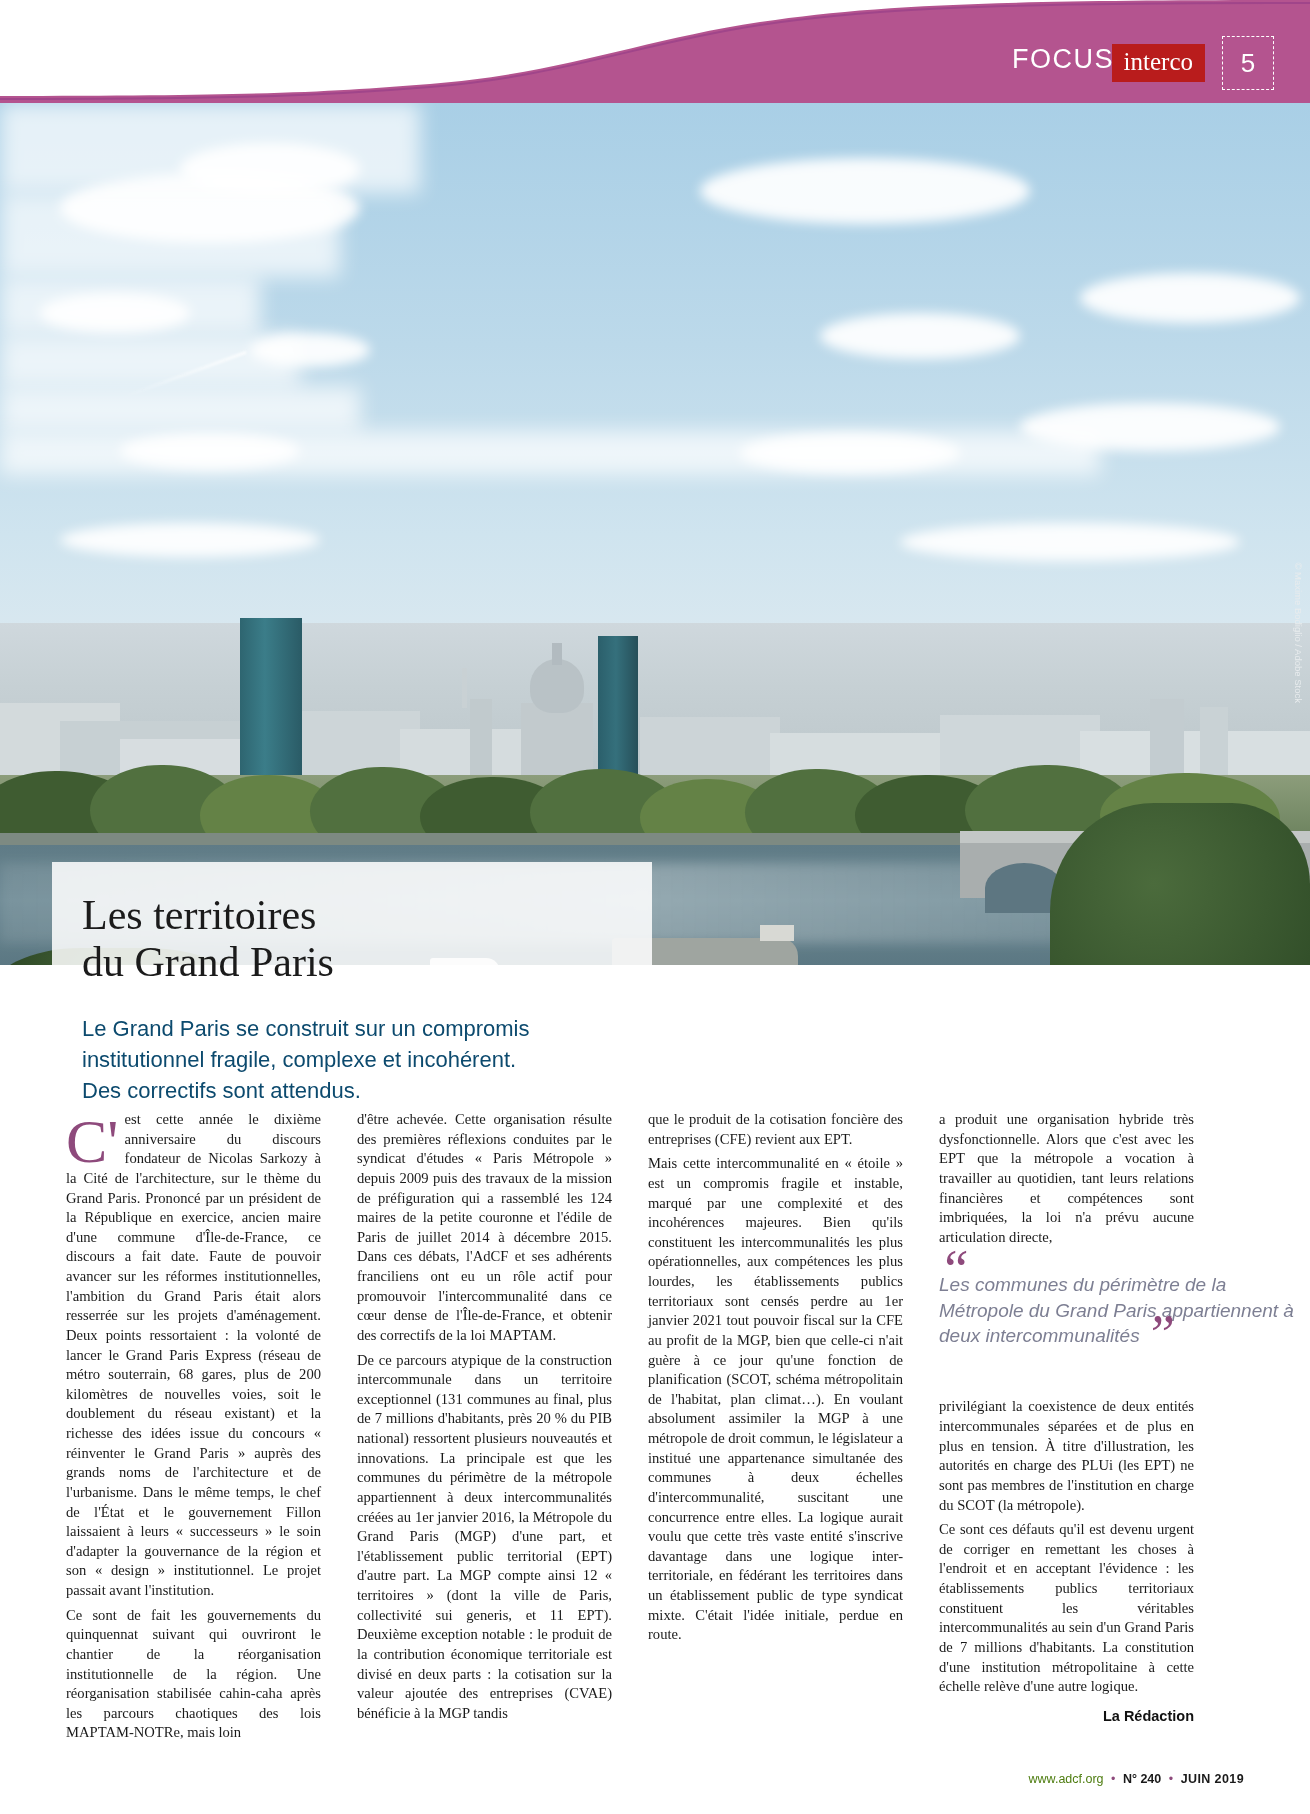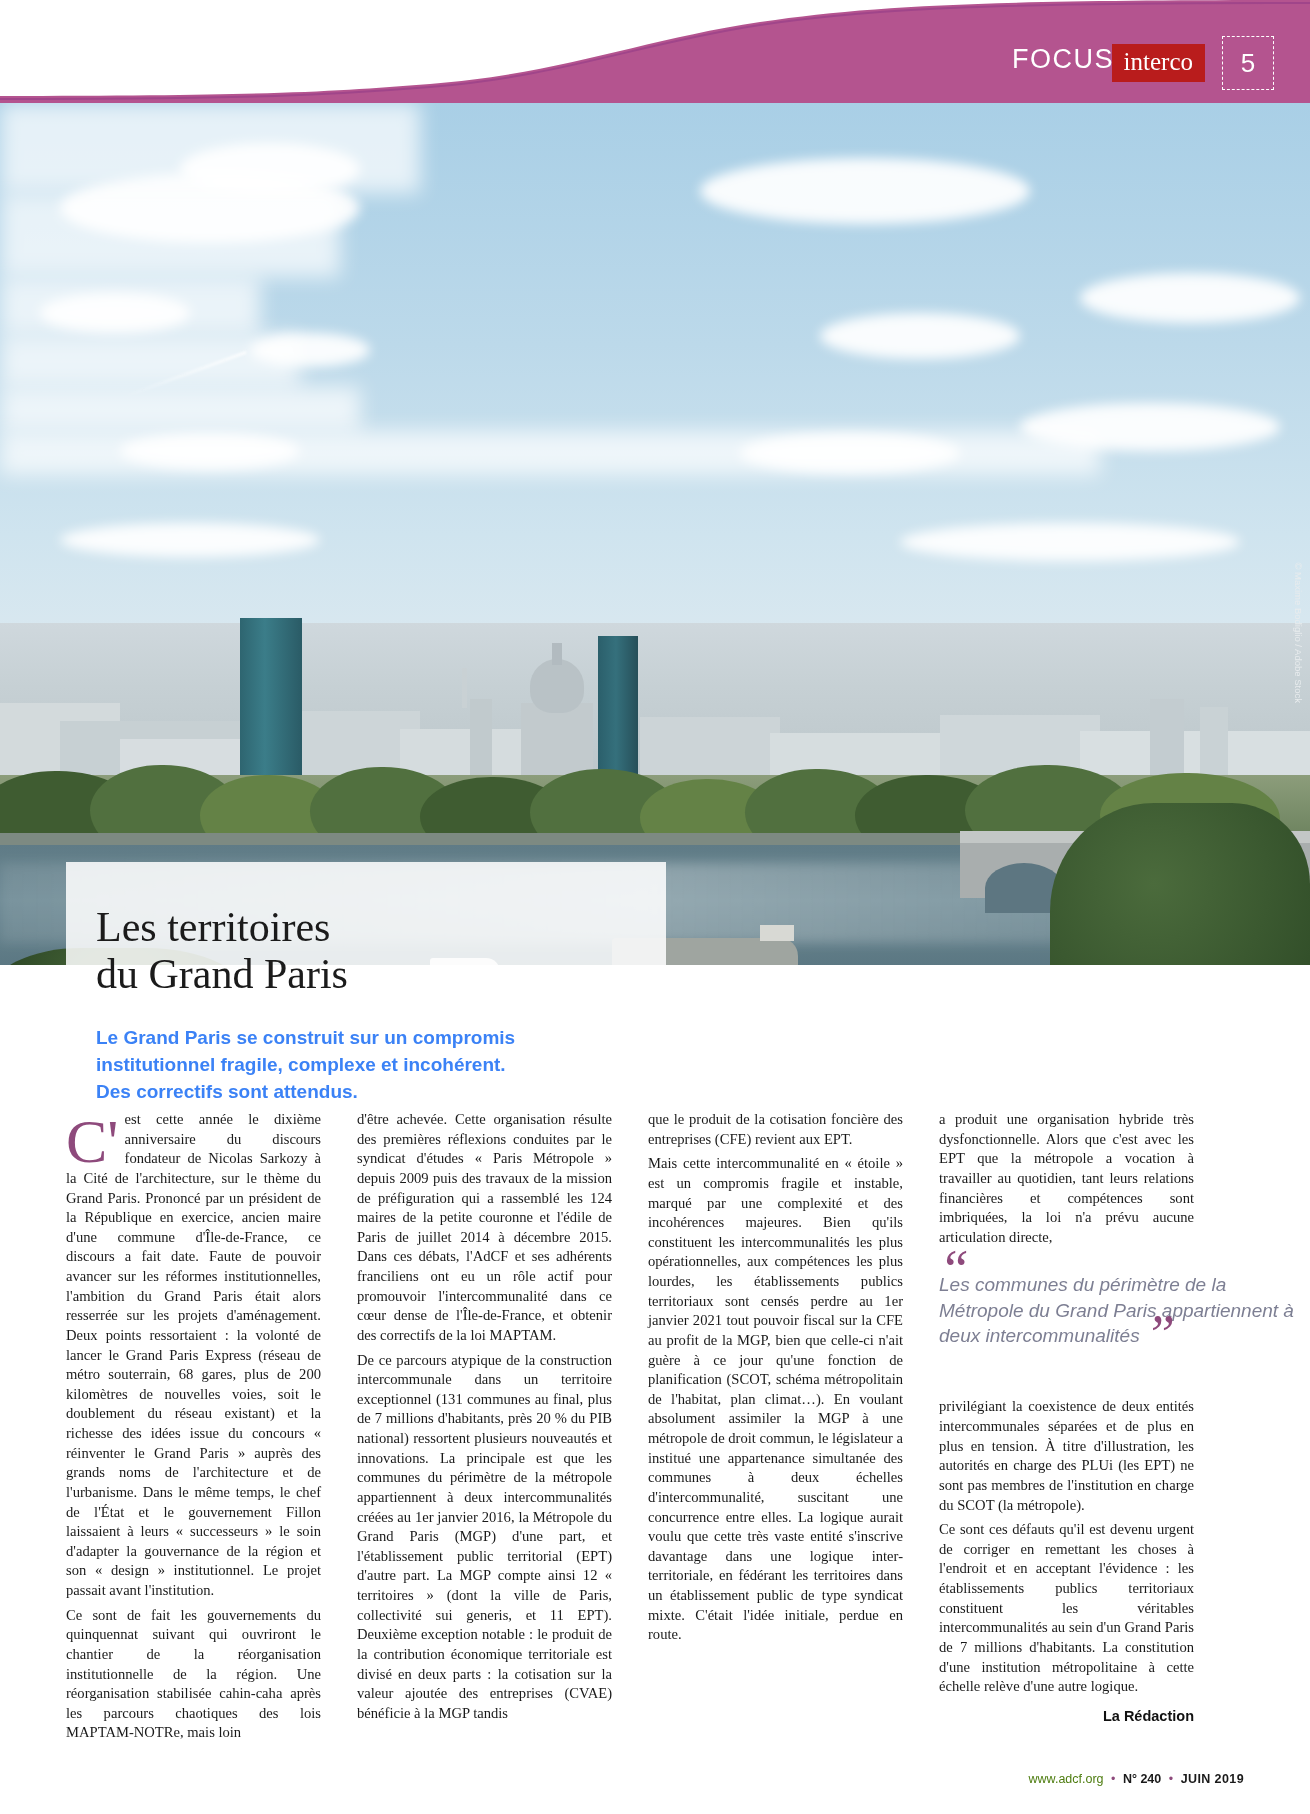--- a/index.html
+++ b/index.html
@@ -163,40 +163,40 @@
 
   .credit {
     position:absolute; right:6px; top:600px;
     transform:rotate(90deg); transform-origin:right top;
     font-family:"Liberation Sans", sans-serif;
     font-size:9.5px; color:#e8ecee; white-space:nowrap;
   }
 
   
   .title-panel {
-    position:absolute; left:66px; top:862px;
+    position:absolute; left:52px; top:862px;
     width:600px; height:205px;
     background:rgba(255,255,255,0.86);
-    padding:42px 30px 0 30px;
+    padding:30px 30px 0 30px;
   }
   .title-panel h1 {
     margin:0;
     font-family:"Liberation Serif", serif;
     font-weight:400;
     font-size:42px;
     line-height:1.13;
     color:#1b1b1b;
   }
   .title-panel .standfirst {
     margin-top:26px;
     font-family:"Liberation Sans", sans-serif;
-    font-weight:bold;
-    font-size:19px;
+    font-weight:normal;
+    font-size:22px;
     line-height:1.42;
-    color:#3b82f6;
+    color:#0c4a6e;
   }
 
   
   .body-area {
     position:absolute; left:66px; top:1110px;
     width:1178px; height:620px;
   }
   .col {
     position:absolute; top:0; width:255px;
     font-size:14.6px;

